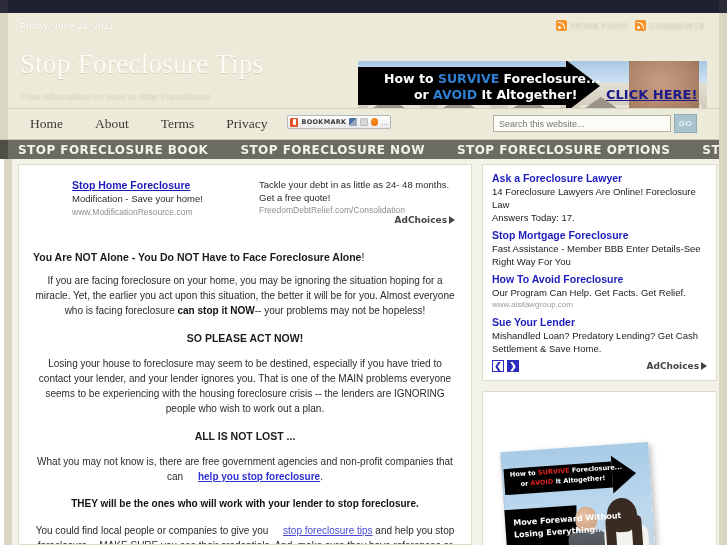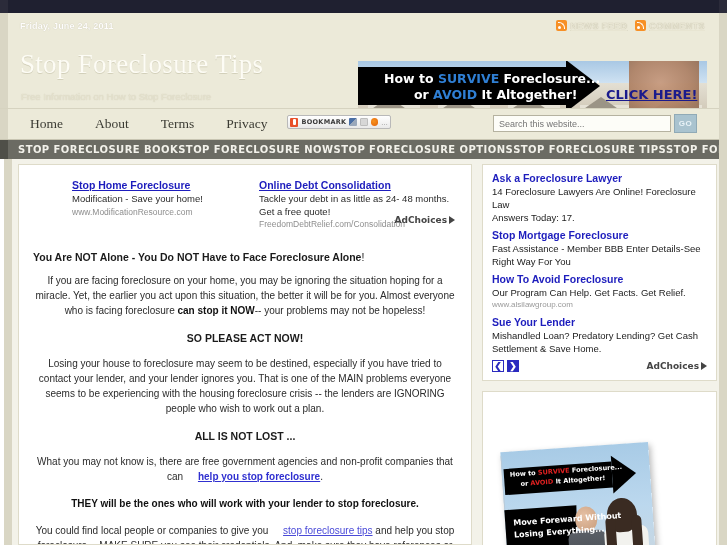--- a/index.html
+++ b/index.html
@@ -233,26 +233,26 @@
   
   .subnav {
     position: absolute; left: 0; top: 140px;
     width: 727px; height: 19px;
     background: #6b6b63;
     display: flex; align-items: center;
   }
   .subnav-edge-l { position:absolute; left:0; top:0; width:8px; height:19px; background:#4f4f48; }
   .subnav-edge-r { position:absolute; right:0; top:0; width:8px; height:19px; background:#4f4f48; }
   .subnav a {
-    font-size: 10px;
+    font-size: 12px;
     font-weight: bold;
     letter-spacing: .45px;
     color: #f2f1ea;
     text-decoration: none;
-    padding: 0 0;
+    padding: 0 16px;
     white-space: nowrap;
     font-family: "DejaVu Sans", sans-serif;
   }
   .subnav .sn-first { padding-left: 18px; }
 
   
   .page-body {
     position: absolute; left: 4px; top: 159px;
     width: 727px; height: 386px;
     background: #f3f2e9;
@@ -519,21 +519,20 @@
 
     <div class="content">
 
       <div class="ad-block">
         <div class="ad-col left">
           <div class="ad-title">Stop Home Foreclosure</div>
           <div class="ad-line">Modification - Save your home!</div>
           <div class="ad-url">www.ModificationResource.com</div>
         </div>
         <div class="ad-col right">
-          <div class="ad-title">Online Debt Consolidation</div>
           <div class="ad-line">Tackle your debt in as little as 24- 48 months.</div>
           <div class="ad-line">Get a free quote!</div>
           <div class="ad-url">FreedomDebtRelief.com/Consolidation</div>
         </div>
         <div class="adchoices">
           <span>AdChoices</span>
           <span class="tri"></span>
         </div>
       </div>
 

